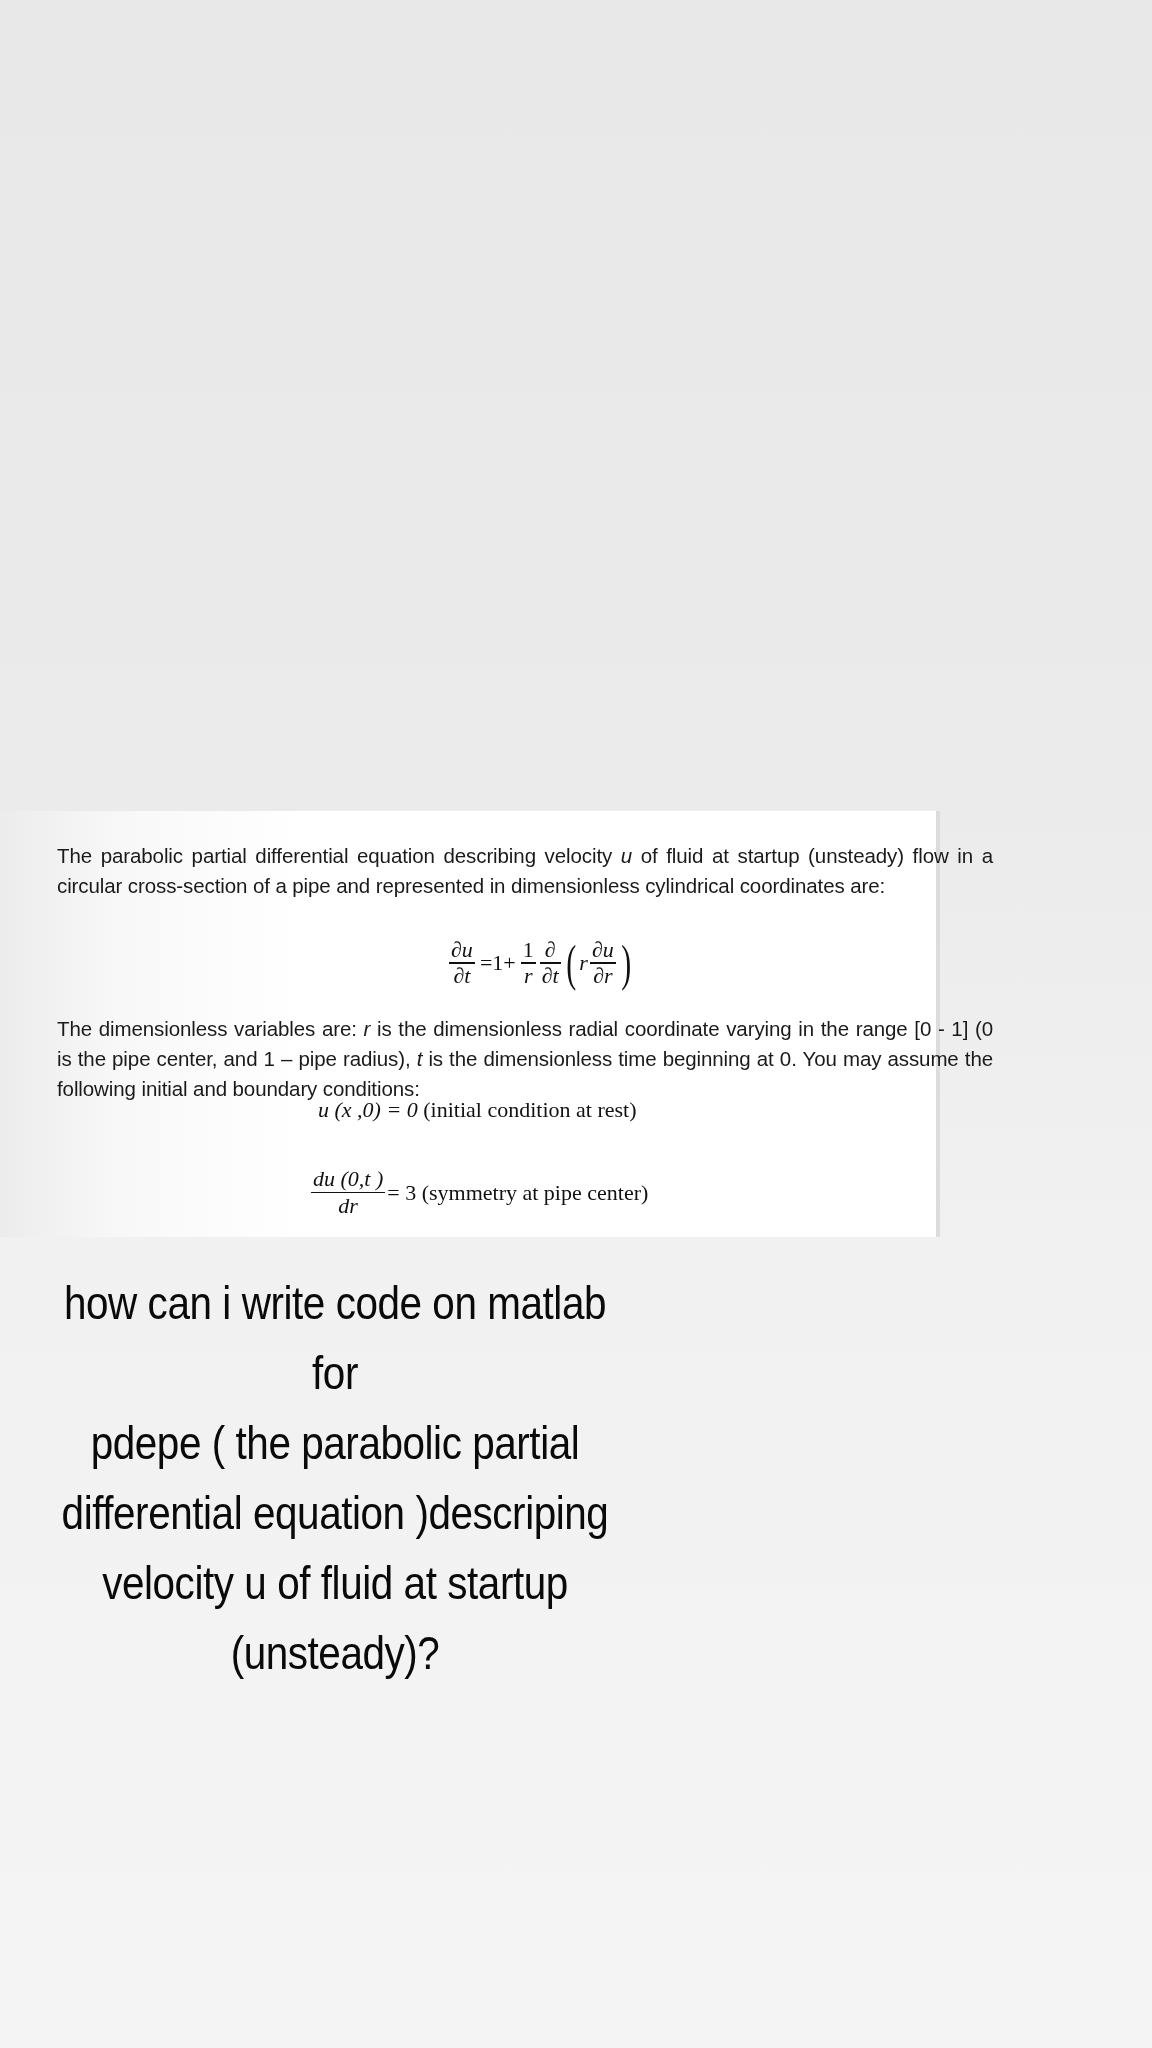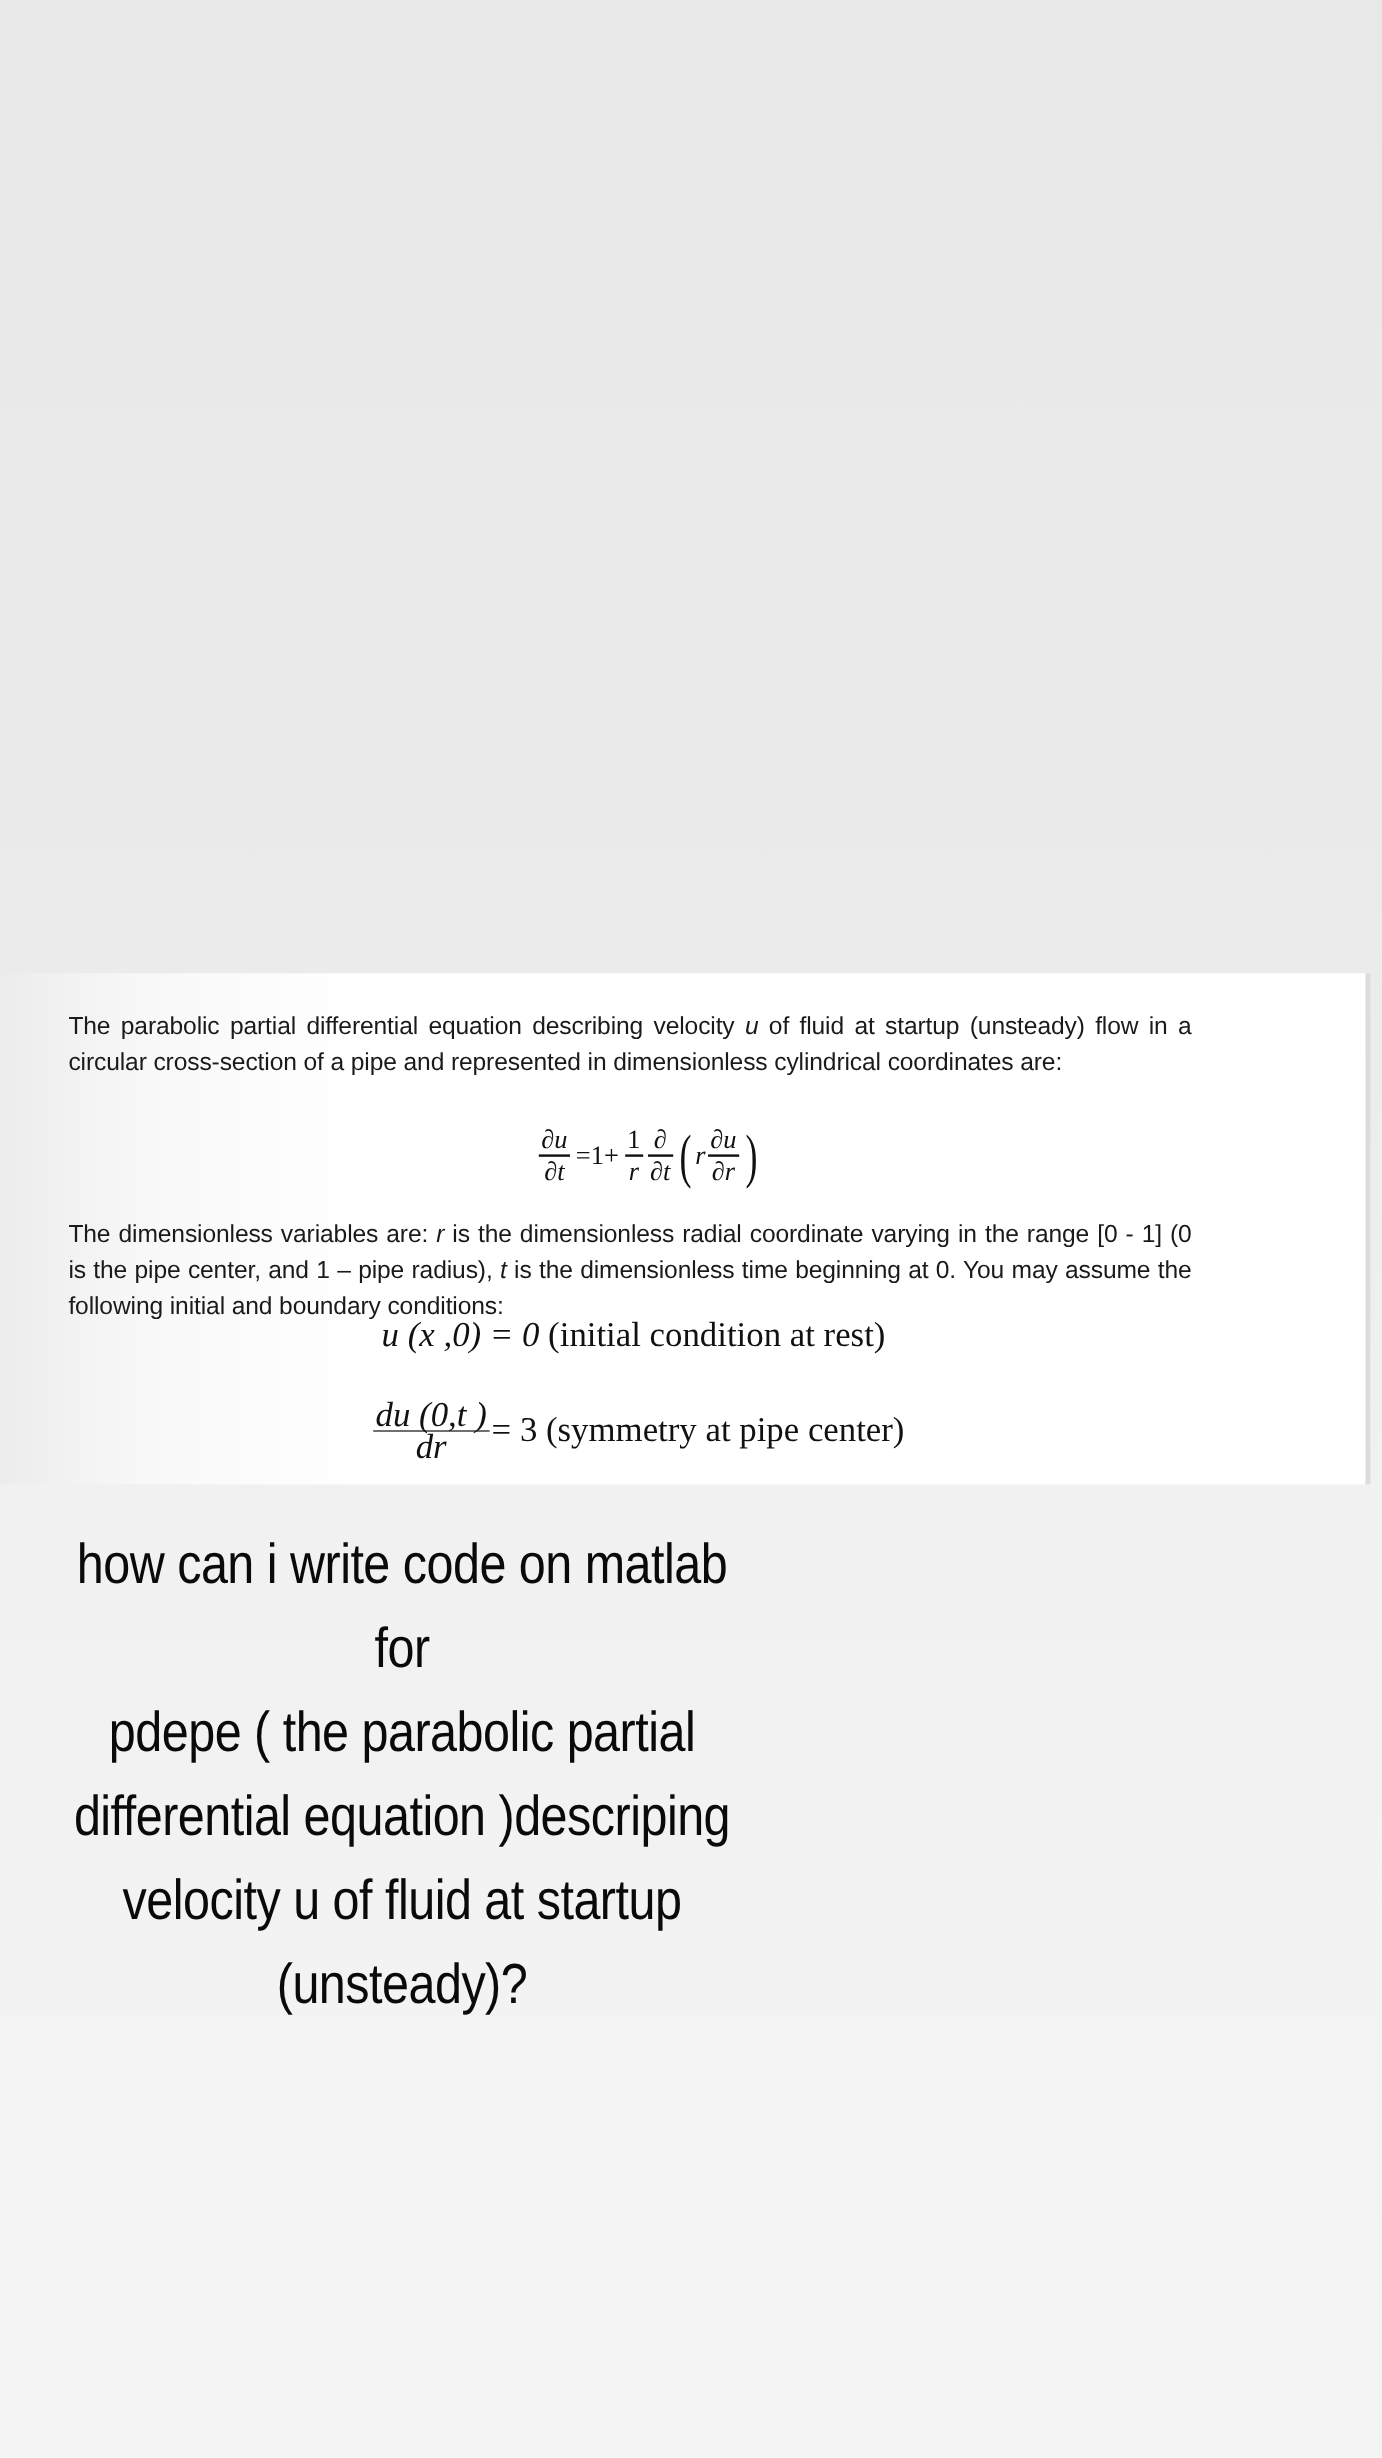--- a/index.html
+++ b/index.html
@@ -3,21 +3,21 @@
   <meta charset="utf-8">
   <style>
     html, body { margin: 0; padding: 0; }
     body {
       width: 1152px; height: 2048px; overflow: hidden;
       background: linear-gradient(to bottom, #e8e8e8 0px, #ebebeb 800px, #f1f1f1 1240px, #f3f3f3 1700px, #f4f4f4 2048px);
       position: relative;
       font-family: "Liberation Sans", sans-serif;
     }
     .doc-panel {
-      position: absolute; left: 0; top: 811px; width: 1142px; height: 426px;
+      position: absolute; left: 0; top: 811px; width: 940px; height: 426px;
       background: linear-gradient(to right, #ececec 0px, #f8f8f8 120px, #ffffff 300px, #ffffff 100%);
       border-right: 4px solid #dcdcdc;
       box-sizing: border-box;
     }
     .para {
       position: absolute; left: 57px; width: 936px;
       font-family: "Liberation Sans Narrow", "Liberation Sans", sans-serif;
       font-size: 20.5px; line-height: 30px; color: #1a1a1a;
       text-align: justify; letter-spacing: -0.1px;
     }
@@ -29,21 +29,21 @@
       font-family: "Liberation Serif", serif; color: #111; font-size: 22px;
       display: flex; align-items: center; height: 60px;
     }
     .frac { display: inline-flex; flex-direction: column; align-items: center; margin: 0 2px; }
     .frac .num, .frac .den { font-style: italic; line-height: 24px; padding: 0 2px; }
     .frac .num.up { font-style: normal; }
     .frac .bar { height: 1.4px; background: #111; width: 100%; }
     .op { margin: 0 3px; }
     .paren { font-size: 50px; font-weight: 100; line-height: 50px; transform: scaleX(0.6); display: inline-block; }
     .cond {
-      position: absolute; font-family: "Liberation Serif", serif; font-size: 29px; color: #111; white-space: nowrap;
+      position: absolute; font-family: "Liberation Serif", serif; font-size: 22px; color: #111; white-space: nowrap;
     }
     .c1 { left: 318px; top: 286px; }
     .c2 { left: 330px; top: 322px; }
     .c3 { left: 309px; top: 355px; display: flex; align-items: center; justify-content: flex-end; }
     .c3 .frac .num, .c3 .frac .den { line-height: 26px; }
     .question {
       position: absolute; left: 0; top: 1268px; width: 670px;
       text-align: center;
       font-family: "Liberation Sans Narrow", "Liberation Sans", sans-serif;
       font-size: 47px; line-height: 70px; color: #0a0a0a;

